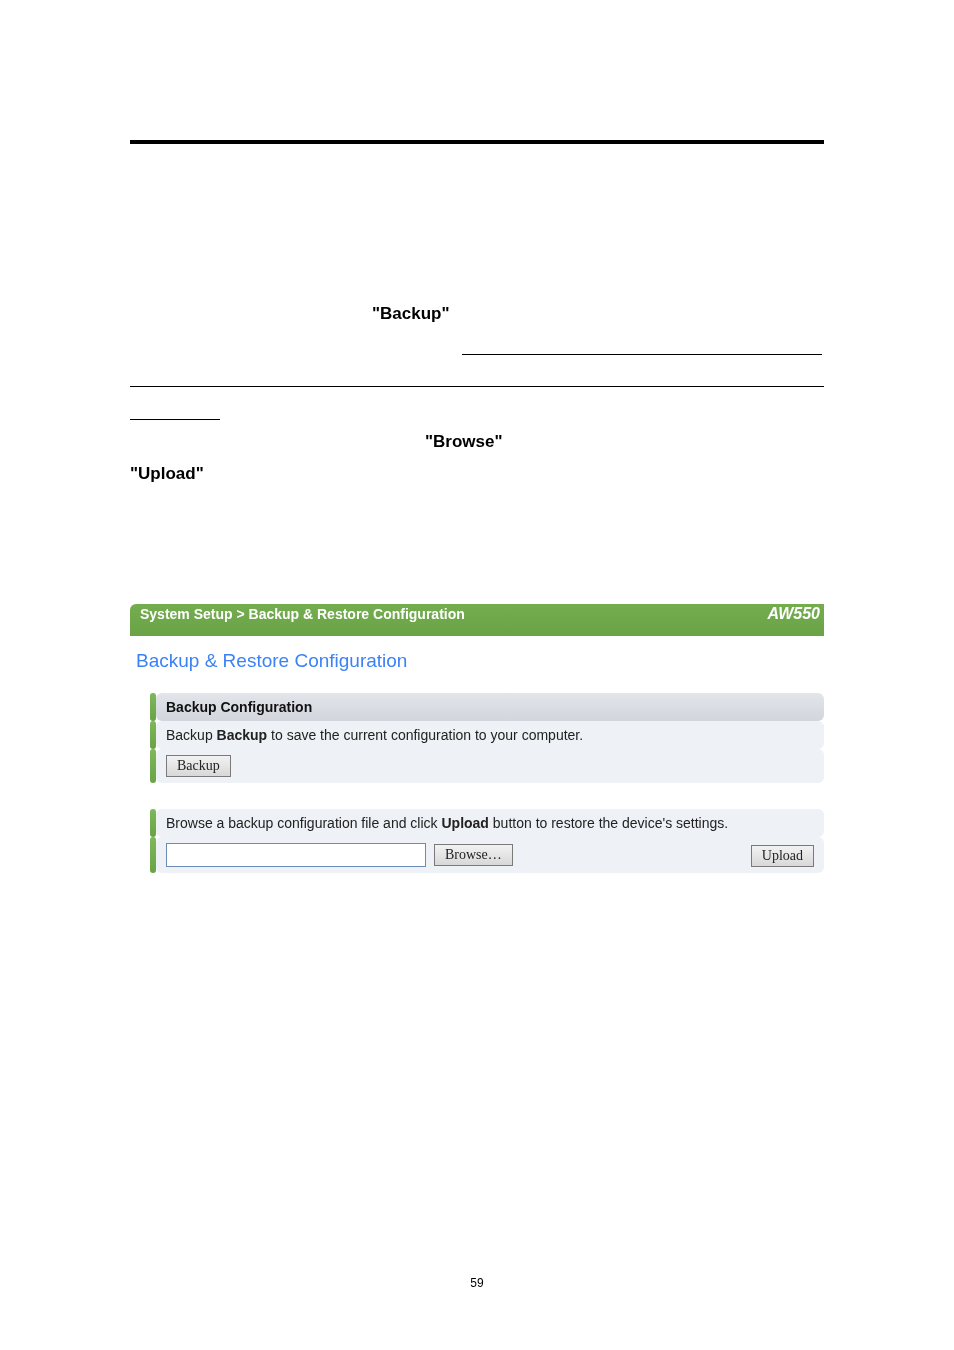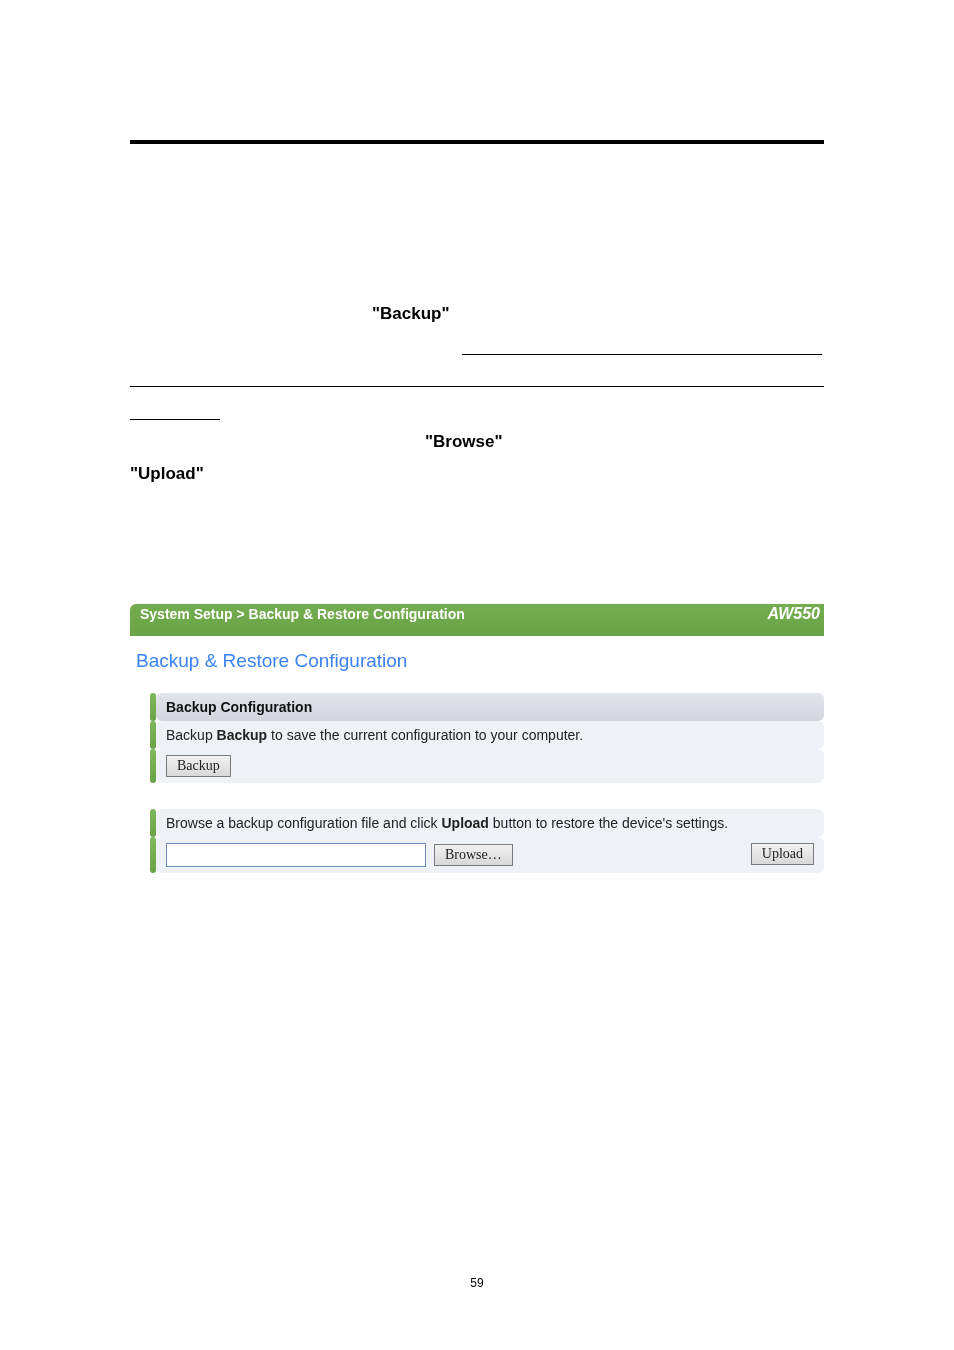--- a/index.html
+++ b/index.html
@@ -42,21 +42,21 @@
   .body-row { background: #eef1f5; color: #222; }
   .btn {
     display: inline-block; background: linear-gradient(#f2f2f2,#d8d8d8);
     border: 1px solid #7a7a7a; font-family: "Times New Roman", serif;
     font-size: 14px; padding: 2px 10px; cursor: pointer;
   }
   .file-input {
     width: 260px; height: 24px; border: 1px solid #6a8ab8; background: #fff;
     display: inline-block; vertical-align: middle; margin-right: 8px;
   }
-  .restore-row-inner { display: flex; align-items: flex-start; justify-content: space-between; width: 100%; }
+  .restore-row-inner { display: flex; align-items: flex-end; justify-content: space-between; width: 100%; }
   .restore-left { display: flex; align-items: center; }
 
   .gap { height: 26px; }
 
   .page-number { position: absolute; left: 0; right: 0; bottom: 60px; text-align: center; font-size: 12px; color: #000; }
 </style>
 </head>
 <body>
 
 <div class="page">

